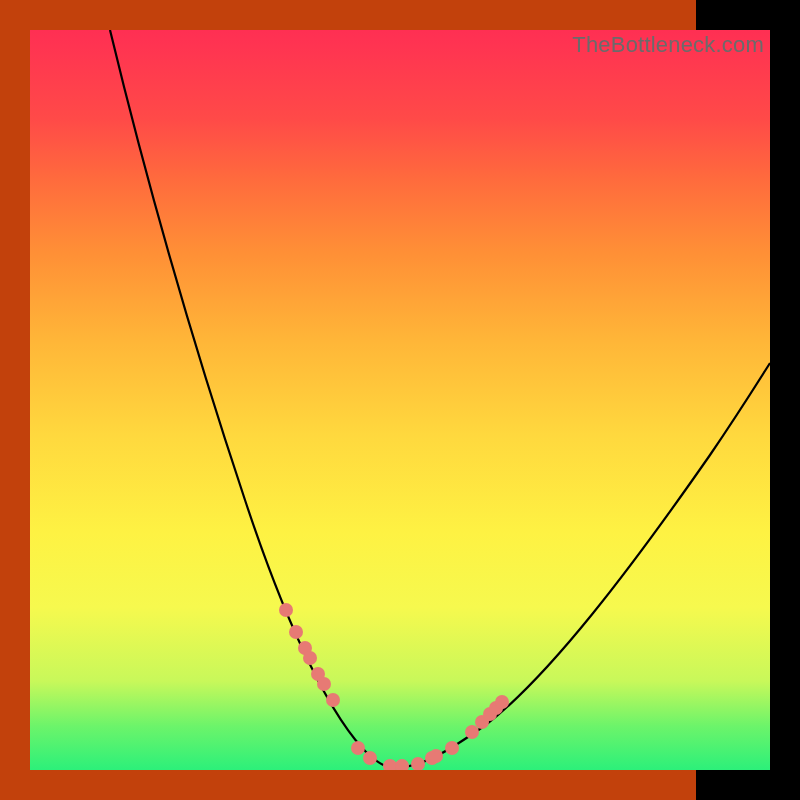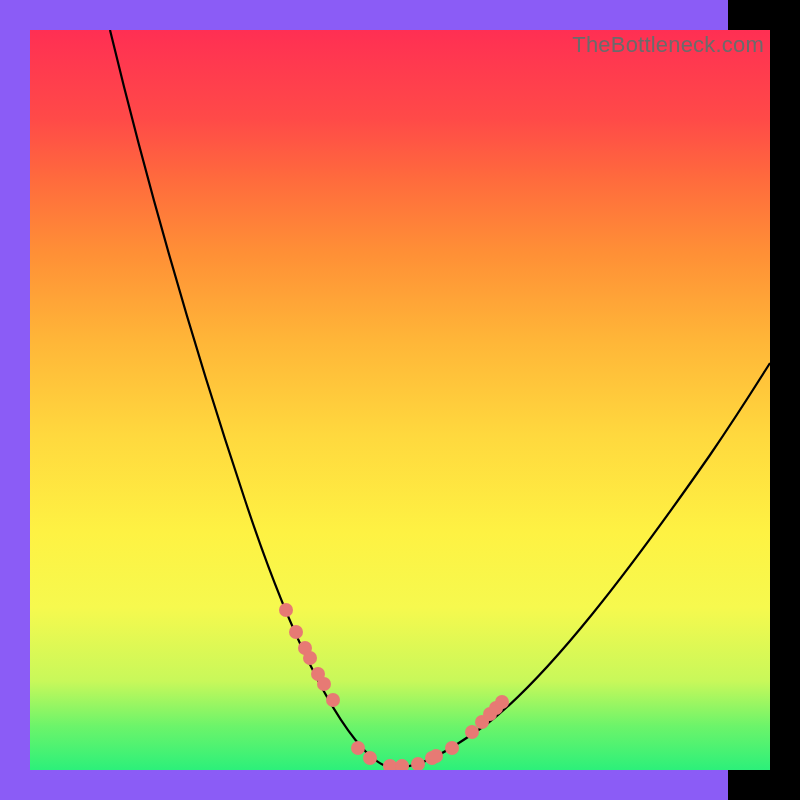--- a/index.html
+++ b/index.html
@@ -8,22 +8,21 @@
     width: 800px;
     height: 800px;
     background: #000;
     overflow: hidden;
     font-family: Arial, Helvetica, sans-serif;
   }
   .frame {
     position: relative;
     width: 696px;
     height: 800px;
-    background: #8b5cf6;
-    padding-left: 32px;
+    background: #c2410c;
   }
   .plot-area {
     position: absolute;
     left: 30px;
     top: 30px;
     width: 740px;
     height: 740px;
     
     background: linear-gradient(
       to top,

